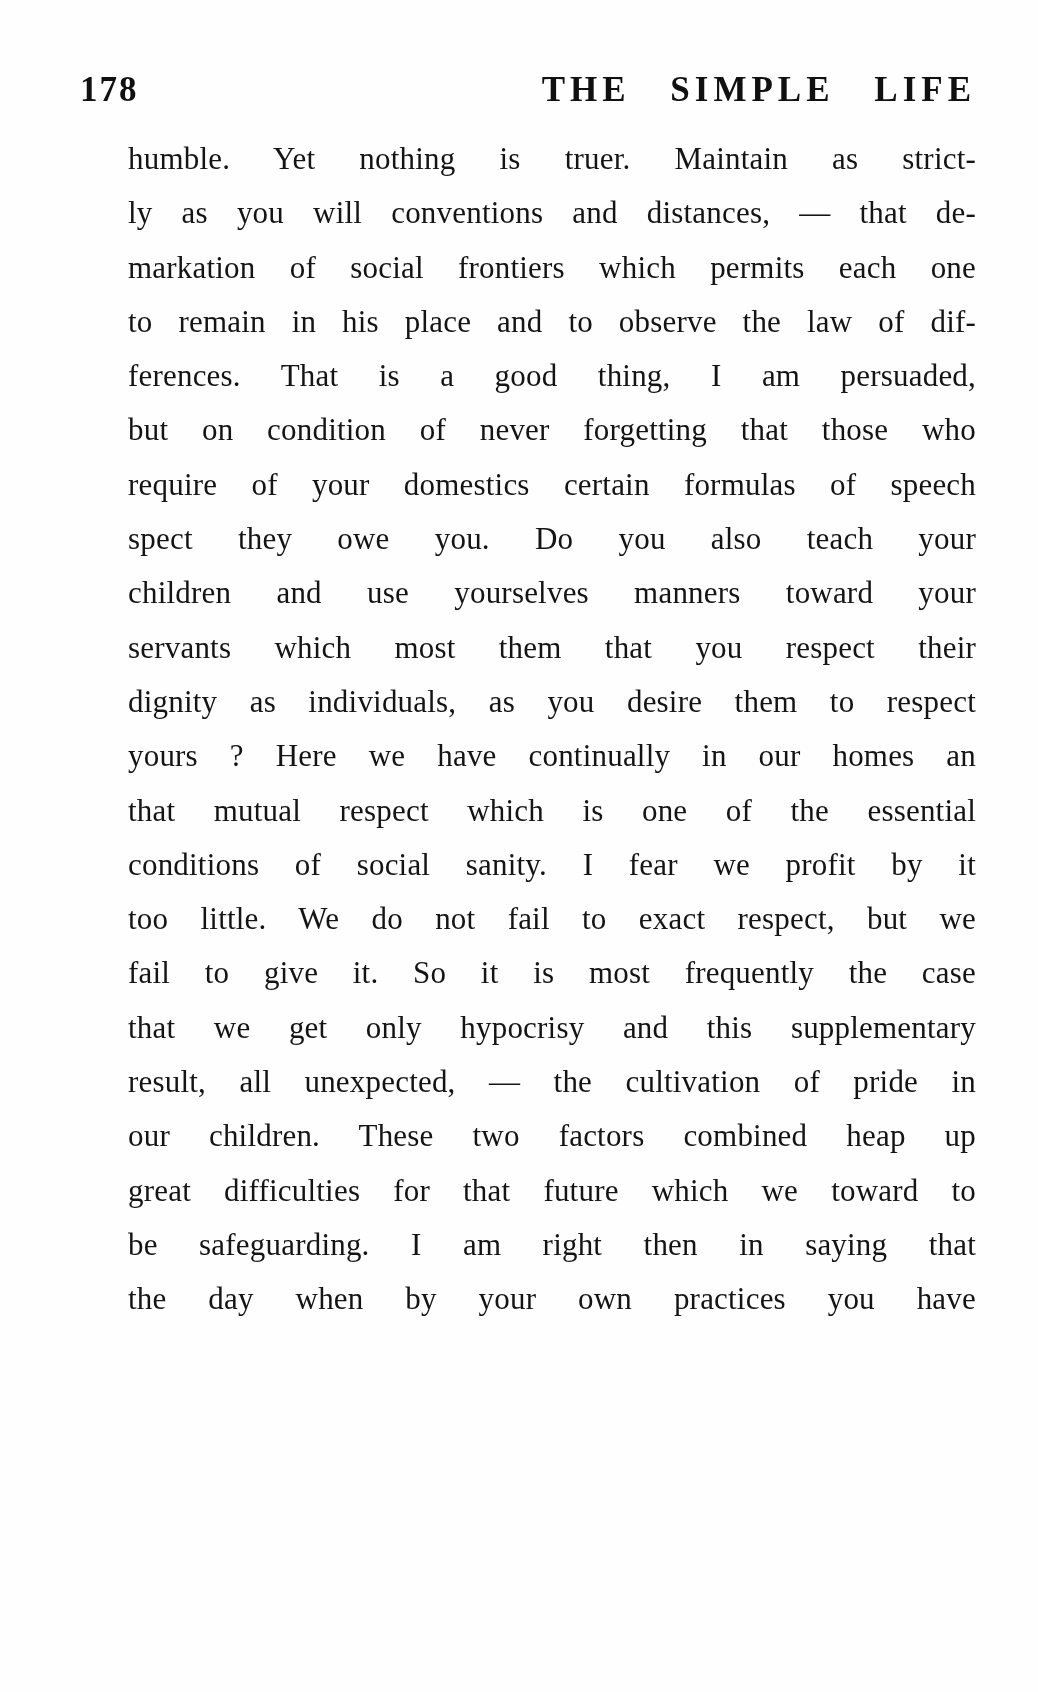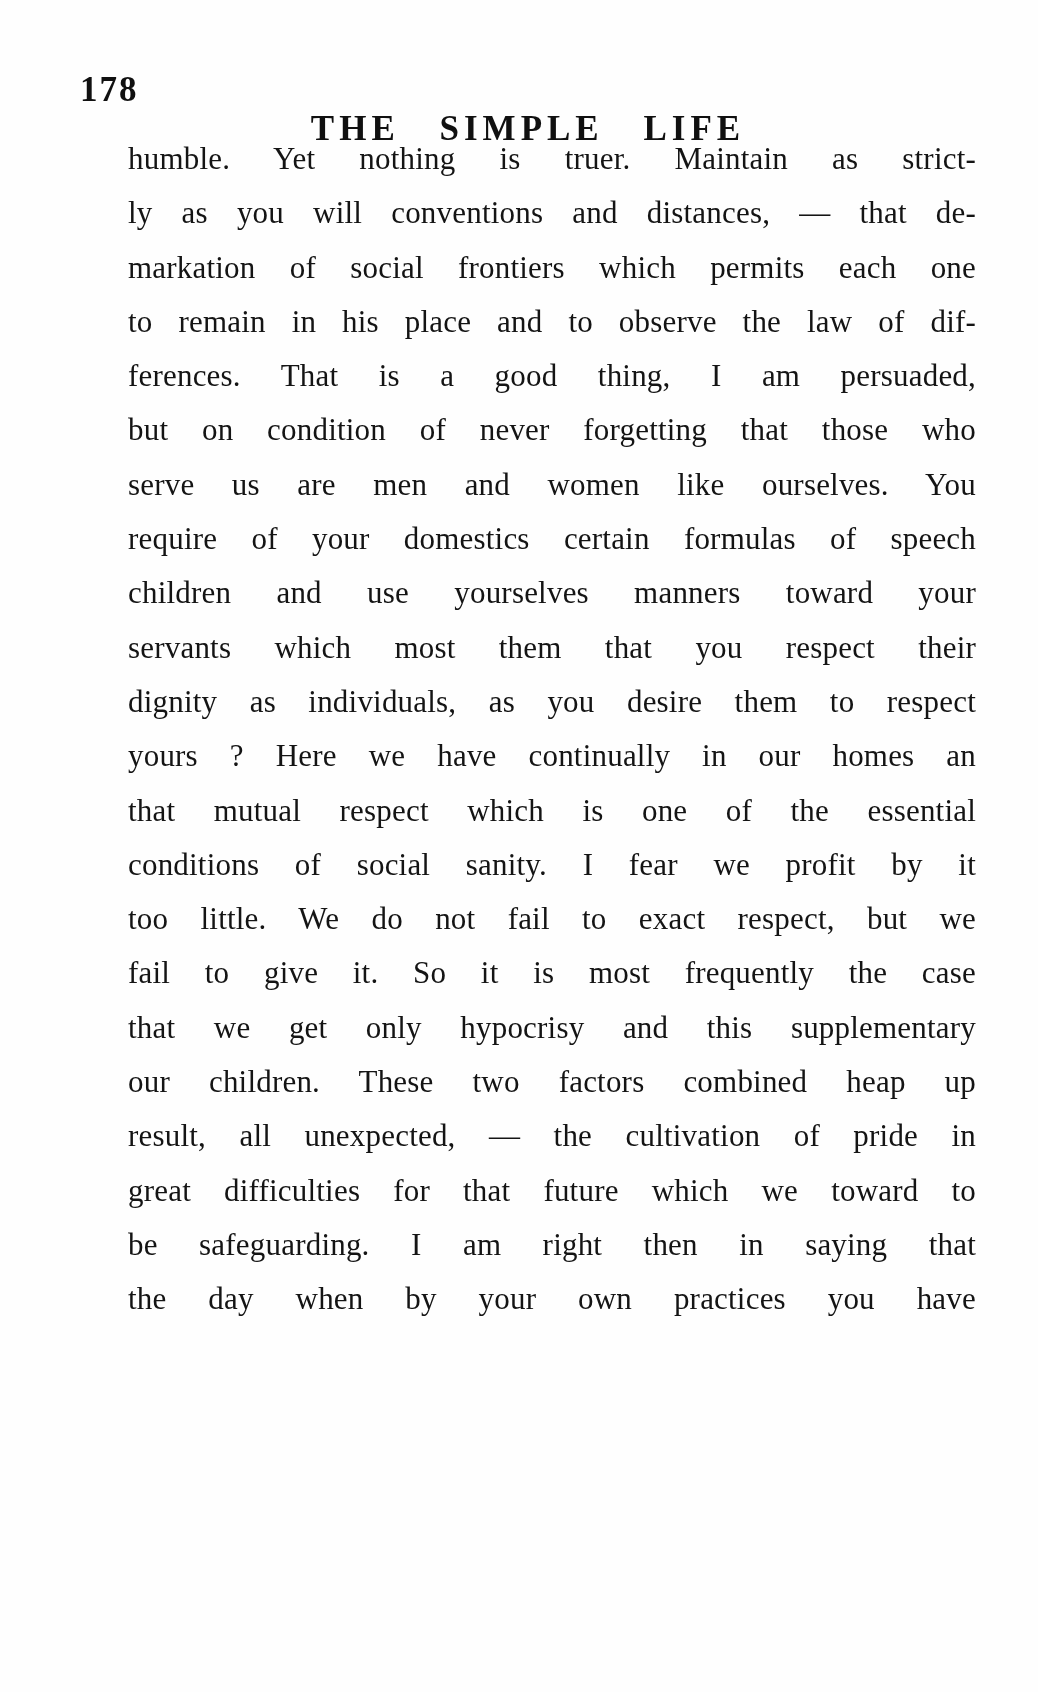--- a/index.html
+++ b/index.html
@@ -30,27 +30,26 @@
     font-size: 35px;
     font-weight: bold;
     letter-spacing: 2px;
     color: #101010;
   }
   .header-title {
     position: absolute;
     left: 0;
     right: 0;
     top: 0;
-    text-align: center;
+    text-align: right;
     font-size: 35px;
     font-weight: bold;
     letter-spacing: 5px;
     word-spacing: 26px;
     color: #101010;
-    margin-top: 39px;
   }
   .page-body {
     margin-top: 12px;
   }
   .line {
     font-size: 31px;
     line-height: 54.3px;
     height: 54.3px;
     white-space: normal;
     text-align: justify;
@@ -68,30 +67,30 @@
     <div class="page-number">178</div>
     <div class="header-title">THE SIMPLE LIFE</div>
   </div>
   <div class="page-body">
       <div class="line">humble. Yet nothing is truer. Maintain as strict-</div>
       <div class="line">ly as you will conventions and distances, — that de-</div>
       <div class="line">markation of social frontiers which permits each one</div>
       <div class="line">to remain in his place and to observe the law of dif-</div>
       <div class="line">ferences. That is a good thing, I am persuaded,</div>
       <div class="line">but on condition of never forgetting that those who</div>
-      <div class="line">serve us are men and women like ourselves. You</div>
       <div class="line">require of your domestics certain formulas of speech</div>
+      <div class="line">spect they owe you. Do you also teach your</div>
       <div class="line">children and use yourselves manners toward your</div>
       <div class="line">servants which most them that you respect their</div>
       <div class="line">dignity as individuals, as you desire them to respect</div>
       <div class="line">yours ? Here we have continually in our homes an</div>
       <div class="line">that mutual respect which is one of the essential</div>
       <div class="line">conditions of social sanity. I fear we profit by it</div>
       <div class="line">too little. We do not fail to exact respect, but we</div>
       <div class="line">fail to give it. So it is most frequently the case</div>
       <div class="line">that we get only hypocrisy and this supplementary</div>
+      <div class="line">result, all unexpected, — the cultivation of pride in</div>
       <div class="line">our children. These two factors combined heap up</div>
-      <div class="line">result, all unexpected, — the cultivation of pride in</div>
       <div class="line">great difficulties for that future which we toward to</div>
       <div class="line">be safeguarding. I am right then in saying that</div>
       <div class="line">the day when by your own practices you have</div>
     </div>
 </div>
 
 </body></html>

